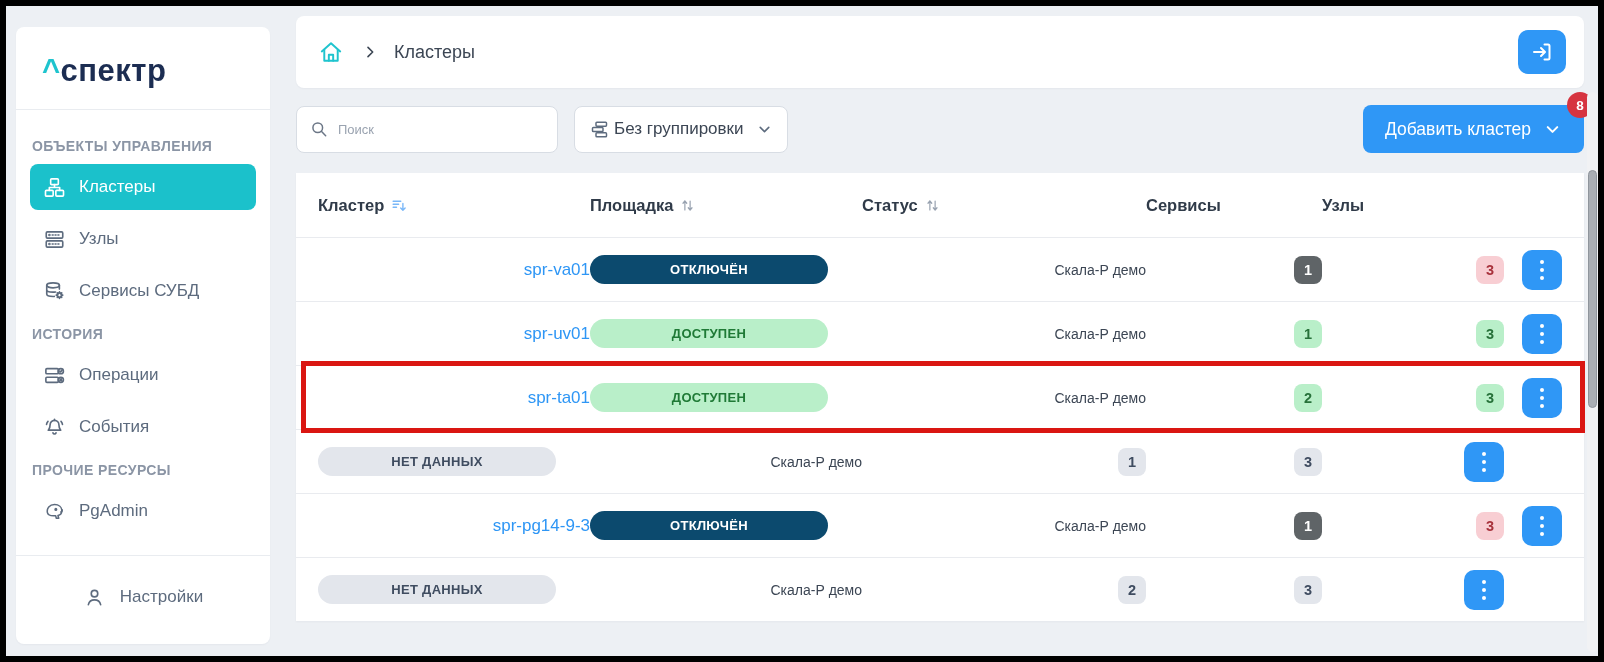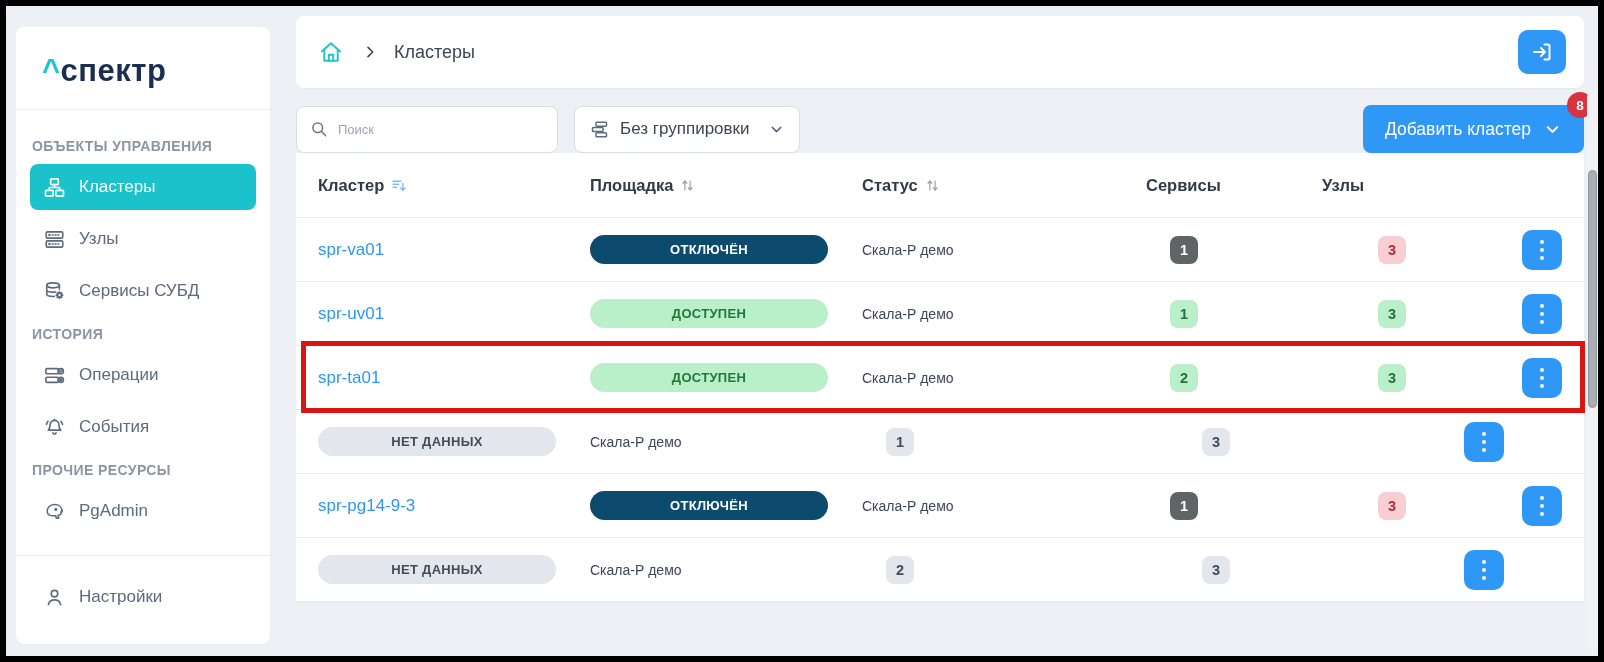--- a/index.html
+++ b/index.html
@@ -13,42 +13,42 @@
   .logo-row { padding:26px 24px 20px 26px; border-bottom:1px solid #e9ecf0; }
   .logo { font-size:31px; font-weight:700; letter-spacing:.5px; color:#1c2d52; }
   .logo .caret { color:#1ec4ce; font-weight:700; }
   .nav { flex:1; padding:16px 14px 0 14px; overflow:hidden; }
   .nav-label { font-size:14px; font-weight:700; letter-spacing:.4px; color:#8b95a5; margin:12px 2px 10px 2px; }
   .nav-item { display:flex; align-items:center; gap:13px; height:46px; padding:0 12px; border-radius:8px; color:#5d6b7e; font-size:17px; margin-bottom:6px; cursor:pointer; }
   .nav-item.active { background:#1bc1cb; color:#fff; }
   .nav-item .nicon { width:24px; height:24px; flex:0 0 24px; display:flex; align-items:center; justify-content:center; }
   .nav-item .nicon svg { width:23px; height:23px; }
   .sidebar-footer { border-top:1px solid #e9ecf0; padding:18px 26px 24px 26px; }
-  .sidebar-footer .nav-item { margin-bottom:0; padding:0; }
+  .sidebar-footer .nav-item { margin-bottom:0; padding:0;justify-content:center; }
 
   
   .main { position:absolute; left:290px; right:14px; top:10px; }
   .breadcrumb-bar { height:72px; background:#fff; border-radius:8px; display:flex; align-items:center; padding:0 18px 0 22px; box-shadow:0 1px 2px rgba(20,30,50,.04); }
   .breadcrumb-bar .crumb-home { width:26px; height:26px; color:#1fc4ce; cursor:pointer; display:flex; align-items:center; }
   .crumb-sep { margin:0 16px 0 18px; color:#3c4654; display:flex; align-items:center; }
   .crumb-current { font-size:18px; color:#3c4654; }
   .login-btn { margin-left:auto; width:48px; height:44px; border:none; border-radius:10px; background:#2f97f6; color:#fff; display:flex; align-items:center; justify-content:center; cursor:pointer; }
 
   .toolbar { margin-top:17px; height:48px; display:flex; align-items:center; position:relative; }
   .search-box { width:262px; height:47px; background:#fff; border:1px solid #d8dde4; border-radius:8px; display:flex; align-items:center; padding:0 12px; gap:9px; color:#6b7686; }
   .search-box input { border:none; outline:none; flex:1; font-size:13px; color:#3c4654; font-family:inherit; background:transparent; }
   .search-box input::placeholder { color:#9aa3b0; }
-  .group-select { margin-left:16px; height:47px; background:#fff; border:1px solid #d8dde4; border-radius:8px; display:flex; align-items:center; padding:0 14px; gap:10px; cursor:pointer; color:#5d6b7e; }
+  .group-select { margin-left:16px; height:47px; background:#fff; border:1px solid #d8dde4; border-radius:8px; display:flex; align-items:center; padding:0 14px; gap:4px; cursor:pointer; color:#5d6b7e; }
   .group-select .gtext { font-size:17px; color:#3c4654; }
   .group-select .chev { margin-left:8px; color:#5d6b7e; display:flex; }
   .add-btn { margin-left:auto; position:relative; height:48px; padding:0 22px; border:none; border-radius:8px; background:#2f97f6; color:#fff; font-size:17.5px; font-family:inherit; display:flex; align-items:center; gap:12px; cursor:pointer; }
   .add-badge { position:absolute; top:-13px; right:-9px; min-width:26px; height:26px; border-radius:50%; background:#d63440; color:#fff; font-size:13.5px; font-weight:700; display:flex; align-items:center; justify-content:center; }
 
   
-  .table-card { background:#fff; border-radius:0; box-shadow:0 1px 2px rgba(20,30,50,.04); }
+  .table-card { margin-top:20px; background:#fff; border-radius:0; box-shadow:0 1px 2px rgba(20,30,50,.04);text-align:right; }
   .grid { display:grid; grid-template-columns:272px 272px 284px 176px 182px 1fr; align-items:center; padding:0 22px; }
   .thead { height:64px; font-size:16.5px; font-weight:700; color:#303b49; }
   .th { display:flex; align-items:center; gap:7px; }
   .sort-updown { color:#98a2b0; display:flex; }
   .sort-active { color:#79b7f8; display:flex; }
   .trow { height:64px; border-top:1px solid #e9ebef; position:relative; }
   .trow[data-highlight="true"]::after { content:""; position:absolute; left:5px; right:-1px; top:-5px; bottom:-4px; border:5px solid #da1612; pointer-events:none; z-index:3; }
   .cell-link { font-size:17px; color:#2e96f5; text-decoration:none; cursor:pointer; }
   .pill { width:238px; height:29px; border-radius:15px; display:flex; align-items:center; justify-content:center; font-size:13px; font-weight:700; letter-spacing:.3px; }
   .pill[data-variant="dark"]  { background:#0c4a6e; color:#fff; }

